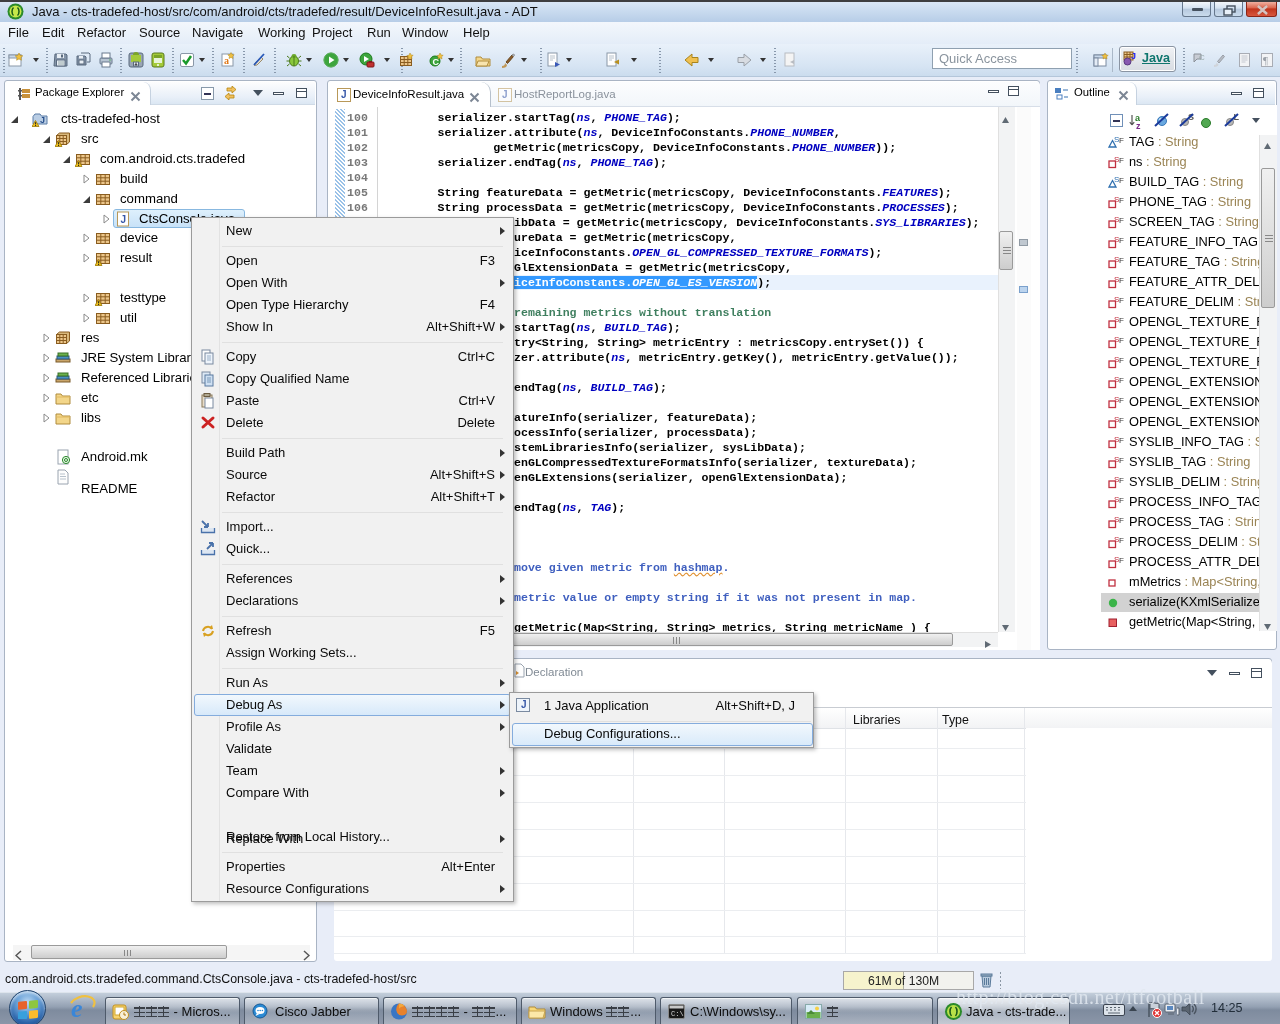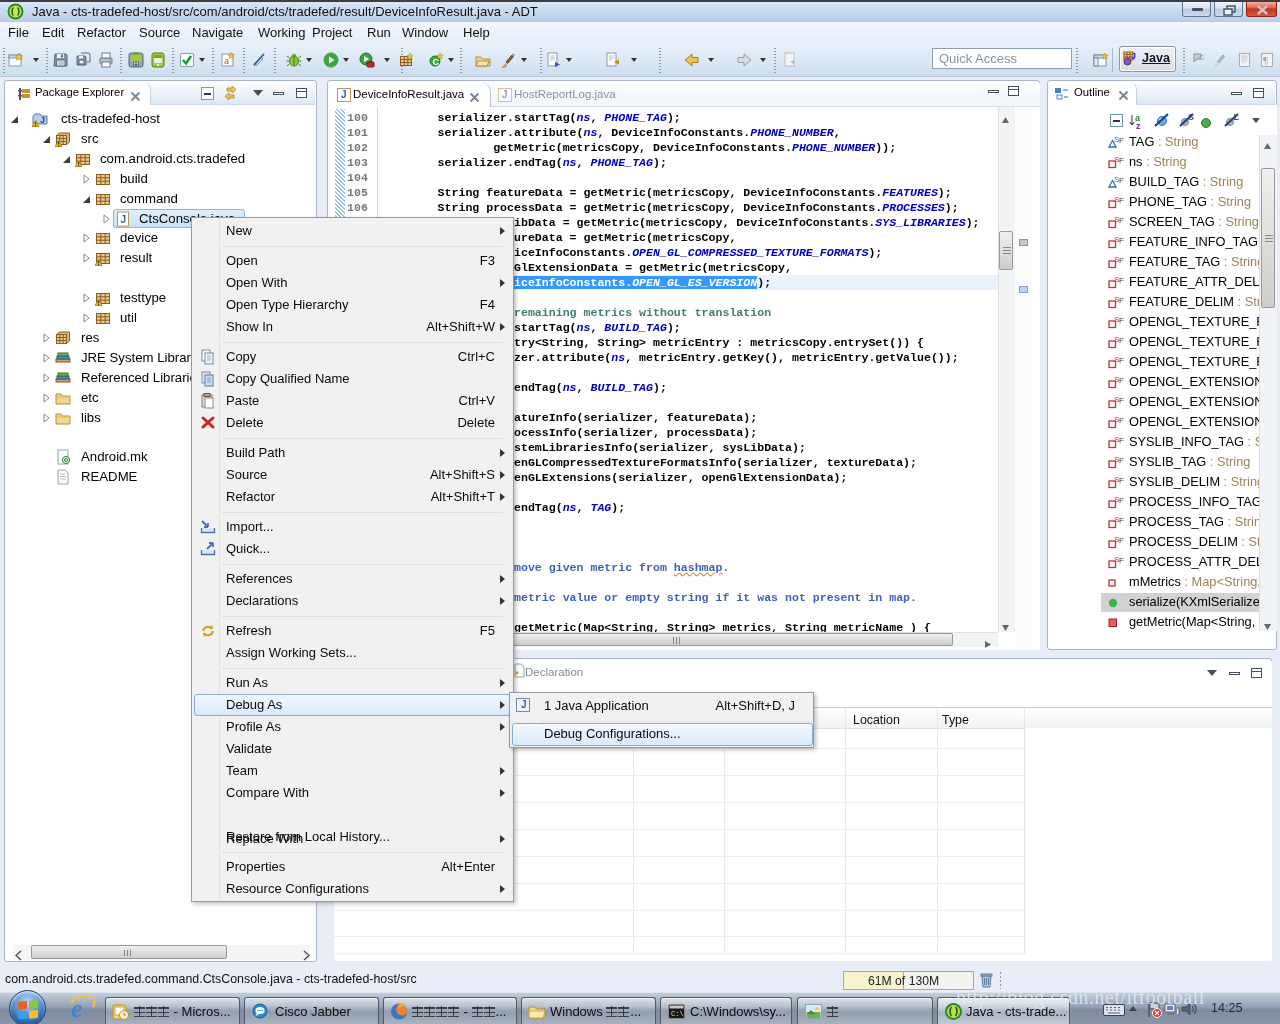--- a/index.html
+++ b/index.html
@@ -227,21 +227,21 @@
       <path d="M12 1 l1 2 2.2.3-1.6 1.5.4 2.2-2-1.1-2 1.1.4-2.2L8.8 3.3l2.2-.3z" fill="#f0c040" stroke="#b08820" stroke-width=".5"></path>
     </svg></div>
 <div class="abs" style="left:1112px;top:48px;width:1px;height:24px;background:#aab8c8;"></div>
 <div class="abs" style="left:1119px;top:46px;width:57px;height:26px;background:linear-gradient(#f0f2f5,#d8dce2);border:1px solid #8a94a2;border-radius:3px;box-shadow:inset 0 0 0 1px #fff;"></div>
 <div class="abs tico" style="left:1123px;top:50px;"><svg width="16" height="16">
       <rect x="1" y="2" width="9" height="8" fill="#ecc68a" stroke="#8a5d20"></rect>
       <path d="M1 4.5h9M1 7h9M4 2v8M7 2v8" stroke="#8a5d20"></path>
       <circle cx="4.5" cy="11.5" r="3.5" fill="#8858b0" stroke="#5a3880"></circle>
       <text x="8" y="9" font-size="9" font-weight="bold" fill="#2a2af0" font-family="Liberation Sans">J</text>
     </svg></div>
-<div class="abs" style="left:1142px;top:51px;font-size:12.6px;font-weight:bold;color:#0f172a;text-decoration:underline;">Java</div>
+<div class="abs" style="left:1142px;top:51px;font-size:12.6px;font-weight:bold;color:#0f766e;text-decoration:underline;">Java</div>
 <div class="abs tsep" style="left:1183px;"></div>
 <div class="abs tico" style="left:1191px;top:52px;"><svg width="16" height="16">
       <path d="M3 2 h7 v5 h-4 l-3 3 z" fill="#c8ccd4" stroke="#8a9098"></path>
       <text x="8" y="8" font-size="8" fill="#9aa" font-family="Liberation Sans">C</text>
     </svg></div>
 <div class="abs tico" style="left:1212px;top:52px;"><svg width="16" height="16">
       <path d="M2 13 c2 0 2.5 -1 2.5 -2.5 l2 2 C6.5 14 5 15 2 15 z" fill="#d0d4da"></path>
       <path d="M5.5 9.5 L11 3 l1.5 1.5 L7 11 z" fill="#b8bcc4" stroke="#9aa0a8"></path>
     </svg></div>
 <div class="abs tico" style="left:1237px;top:52px;"><svg width="16" height="16">
@@ -571,21 +571,21 @@
             <circle cx="11" cy="11" r="3.6" fill="#e8f5e8" stroke="#2a8a2a"></circle>
             <circle cx="11" cy="11" r="1.5" fill="none" stroke="#2a8a2a"></circle>
           </svg></div>
         <span class="abs" style="left:75px;top:0;">Android.mk</span>
       </div>
 <div class="trow" style="left:0;top:362.2px;width:311px;">
         <div class="abs" style="left:49px;top:2px;width:16px;height:16px;"><svg width="16" height="16">
             <path d="M3 1 h7 l3 3 v11 h-10 z" fill="#fdfdfd" stroke="#9aa4b0"></path>
             <path d="M5 5h5M5 7.5h6M5 10h6" stroke="#b8c2cc"></path>
           </svg></div>
-        <span class="abs" style="left:75px;top:0;">README</span>
+        <span class="abs" style="left:75px;top:12px;">README</span>
       </div>
 </div>
 
   <div class="abs" style="left:8px;top:864px;width:297px;height:15px;background:#f5f5f5;"></div>
   <div class="abs" style="left:8px;top:864px;width:0px;height:0px;"></div>
   <div class="abs" style="left:10px;top:866px;width:8px;height:11px;"><svg width="8" height="11">
         <path d="M6 1 L1 5.5 L6 10" stroke="#555" stroke-width="1.5" fill="none"></path>
       </svg></div>
   <div class="abs sbthumbh" style="left:26px;top:864px;width:196px;height:14px;">
       <div class="abs" style="left:92px;top:4px;width:8px;height:6px;background-image:linear-gradient(90deg,#888 1px,transparent 1px);background-size:3px 6px;"></div>
@@ -913,21 +913,21 @@
   <div class="abs" style="left:192px;top:7px;font-size:11.5px;color:#808a94;">Declaration</div>
   <div class="abs" style="left:874px;top:11px;width:0;height:0;border-left:5px solid transparent;border-right:5px solid transparent;border-top:6px solid #44505e;"></div>
   <div class="abs" style="left:896px;top:13px;width:11px;height:3px;border:1px solid #44505e;background:#fdfdfd;"></div>
   <div class="abs" style="left:918px;top:9px;width:11px;height:10px;border:1px solid #44505e;background:#fff;">
       <div style="height:3px;background:#fff;border-bottom:1px solid #44505e;"></div>
     </div>
   <div class="abs" id="decltable" style="left:1px;top:26px;width:938px;height:276px;overflow:hidden;background:#fff;border-radius:0 0 3px 3px;">
       <div class="abs" style="left:0;top:22px;width:938px;height:1px;background:#c8ccd2;"></div>
 <div class="abs" style="left:0;top:23px;width:938px;height:20px;background:linear-gradient(#fff,#f2f3f5);"></div>
 <div class="abs" style="left:0;top:43px;width:692px;height:1px;background:#dfe2e6;"></div>
-<div class="abs" style="left:519px;top:28px;font-size:12.4px;color:#111;">Location</div>
+<div class="abs" style="left:519px;top:28px;font-size:12.4px;color:#111;">Libraries</div>
 <div class="abs" style="left:608px;top:28px;font-size:12.4px;color:#111;">Type</div>
 <div class="abs" style="left:299px;top:23px;width:1px;height:245px;background:#e6e8ec;"></div>
 <div class="abs" style="left:390px;top:23px;width:1px;height:245px;background:#e6e8ec;"></div>
 <div class="abs" style="left:511px;top:23px;width:1px;height:245px;background:#e6e8ec;"></div>
 <div class="abs" style="left:603px;top:23px;width:1px;height:245px;background:#e6e8ec;"></div>
 <div class="abs" style="left:690px;top:23px;width:1px;height:245px;background:#e6e8ec;"></div>
 <div class="abs" style="left:0;top:63px;width:692px;height:1px;background:#ebedf0;"></div>
 <div class="abs" style="left:0;top:90px;width:692px;height:1px;background:#ebedf0;"></div>
 <div class="abs" style="left:0;top:117px;width:692px;height:1px;background:#ebedf0;"></div>
 <div class="abs" style="left:0;top:144px;width:692px;height:1px;background:#ebedf0;"></div>

